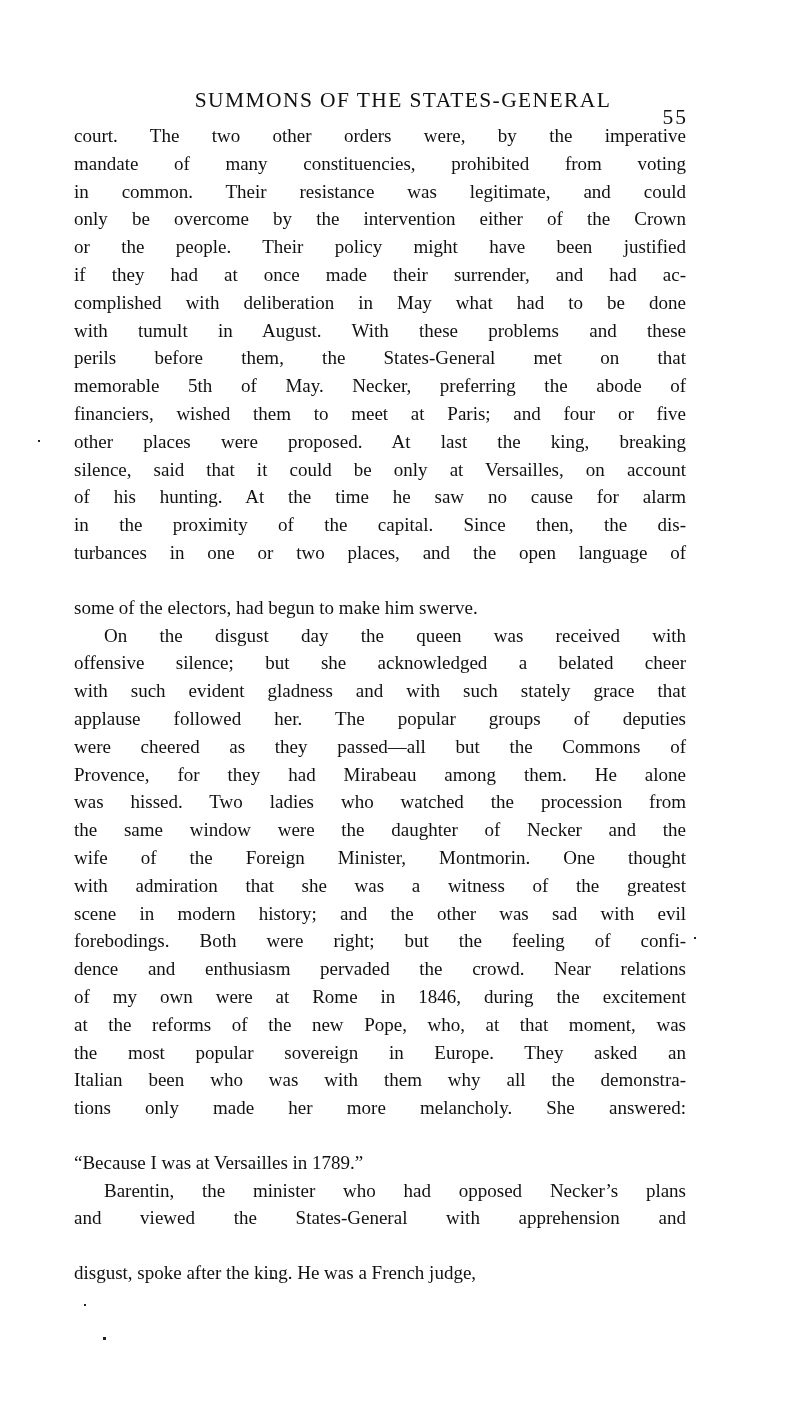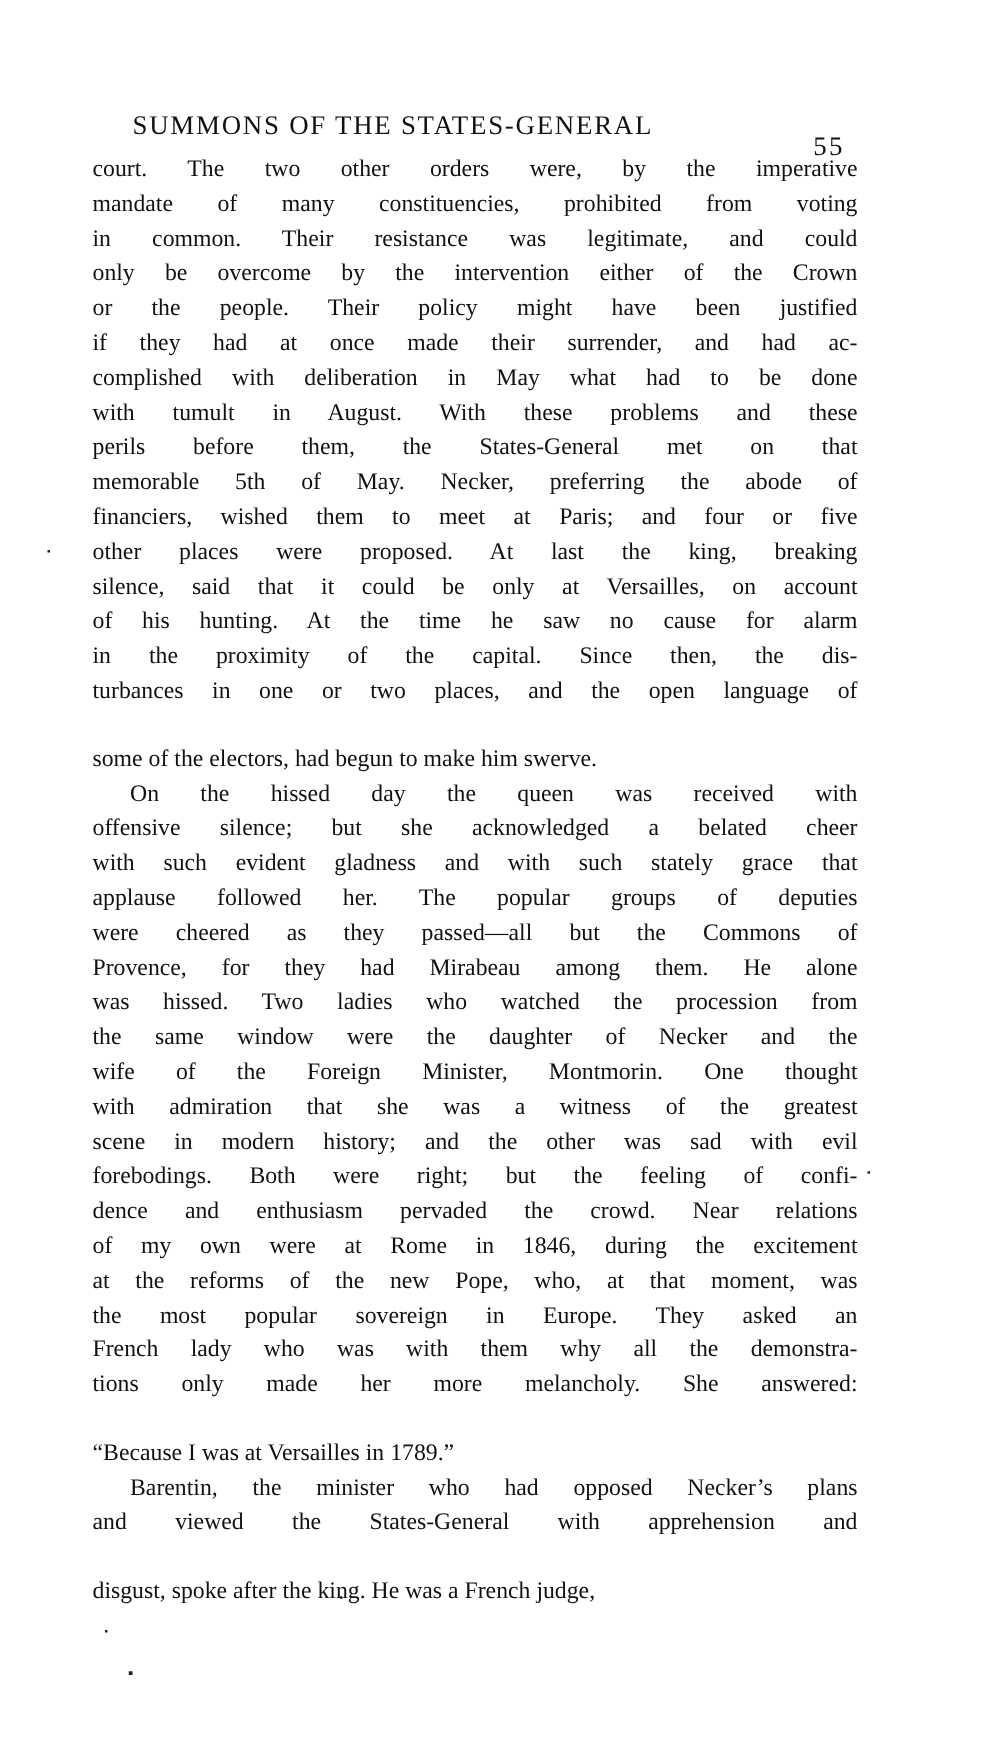--- a/index.html
+++ b/index.html
@@ -1,21 +1,21 @@
 <!DOCTYPE html>
 <html><head>
   <meta charset="utf-8">
   <style>
     html, body { margin: 0; padding: 0; background: #ffffff; }
     body { width: 800px; height: 1402px; position: relative; overflow: hidden; color: #111; }
     .page { position: absolute; left: 0; top: 0; width: 800px; height: 1402px; }
     .running-head {
-      position: absolute; left: 106px; top: 88px; width: 570px;
+      position: absolute; left: 118px; top: 88px; width: 570px;
       font-family: "Liberation Serif", "DejaVu Serif", serif;
-      font-size: 21.5px; letter-spacing: 1.4px; white-space: nowrap;
+      font-size: 21.5px; letter-spacing: 1.4px; white-space: nowrap; text-align: center;
     }
     .running-head .folio { position: absolute; right: 0; top: 0; letter-spacing: 2px; margin-top: 17px; }
     .body-text {
       position: absolute; left: 74px; top: 122px; width: 612px;
       font-family: "Liberation Serif", "DejaVu Serif", serif;
       font-size: 19px; line-height: 27.8px;
     }
     .line {
       display: block; height: 27.8px; white-space: nowrap;
       text-align: justify; text-align-last: justify;
@@ -47,37 +47,37 @@
         <span class="line">memorable 5th of May.  Necker, preferring the abode of</span>
         <span class="line">financiers, wished them to meet at Paris; and four or five</span>
         <span class="line">other places were proposed.  At last the king, breaking</span>
         <span class="line">silence, said that it could be only at Versailles, on account</span>
         <span class="line">of his hunting.  At the time he saw no cause for alarm</span>
         <span class="line">in the proximity of the capital.  Since then, the dis-</span>
         <span class="line">turbances in one or two places, and the open language of</span>
         <span class="line last">some of the electors, had begun to make him swerve.</span>
       </div>
       <div>
-        <span class="line indent">On the hissed day the queen was received with</span>
+        <span class="line indent">On the disgust day the queen was received with</span>
         <span class="line">offensive silence; but she acknowledged a belated cheer</span>
         <span class="line">with such evident gladness and with such stately grace that</span>
         <span class="line">applause followed her.  The popular groups of deputies</span>
         <span class="line">were cheered as they passed—all but the Commons of</span>
         <span class="line">Provence, for they had Mirabeau among them.  He alone</span>
         <span class="line">was hissed.  Two ladies who watched the procession from</span>
         <span class="line">the same window were the daughter of Necker and the</span>
         <span class="line">wife of the Foreign Minister, Montmorin.  One thought</span>
         <span class="line">with admiration that she was a witness of the greatest</span>
         <span class="line">scene in modern history; and the other was sad with evil</span>
         <span class="line">forebodings.  Both were right; but the feeling of confi-</span>
         <span class="line">dence and enthusiasm pervaded the crowd.  Near relations</span>
         <span class="line">of my own were at Rome in 1846, during the excitement</span>
         <span class="line">at the reforms of the new Pope, who, at that moment, was</span>
         <span class="line">the most popular sovereign in Europe.  They asked an</span>
-        <span class="line">French lady who was with them why all the demonstra-</span>
+        <span class="line">Italian been who was with them why all the demonstra-</span>
         <span class="line">tions only made her more melancholy.  She answered:</span>
         <span class="line last">“Because I was at Versailles in 1789.”</span>
       </div>
       <div>
         <span class="line indent">Barentin, the minister who had opposed Necker’s plans</span>
         <span class="line">and viewed the States-General with apprehension and</span>
         <span class="line last">disgust, spoke after the king.  He was a French judge,</span>
       </div>
     </div>
 

